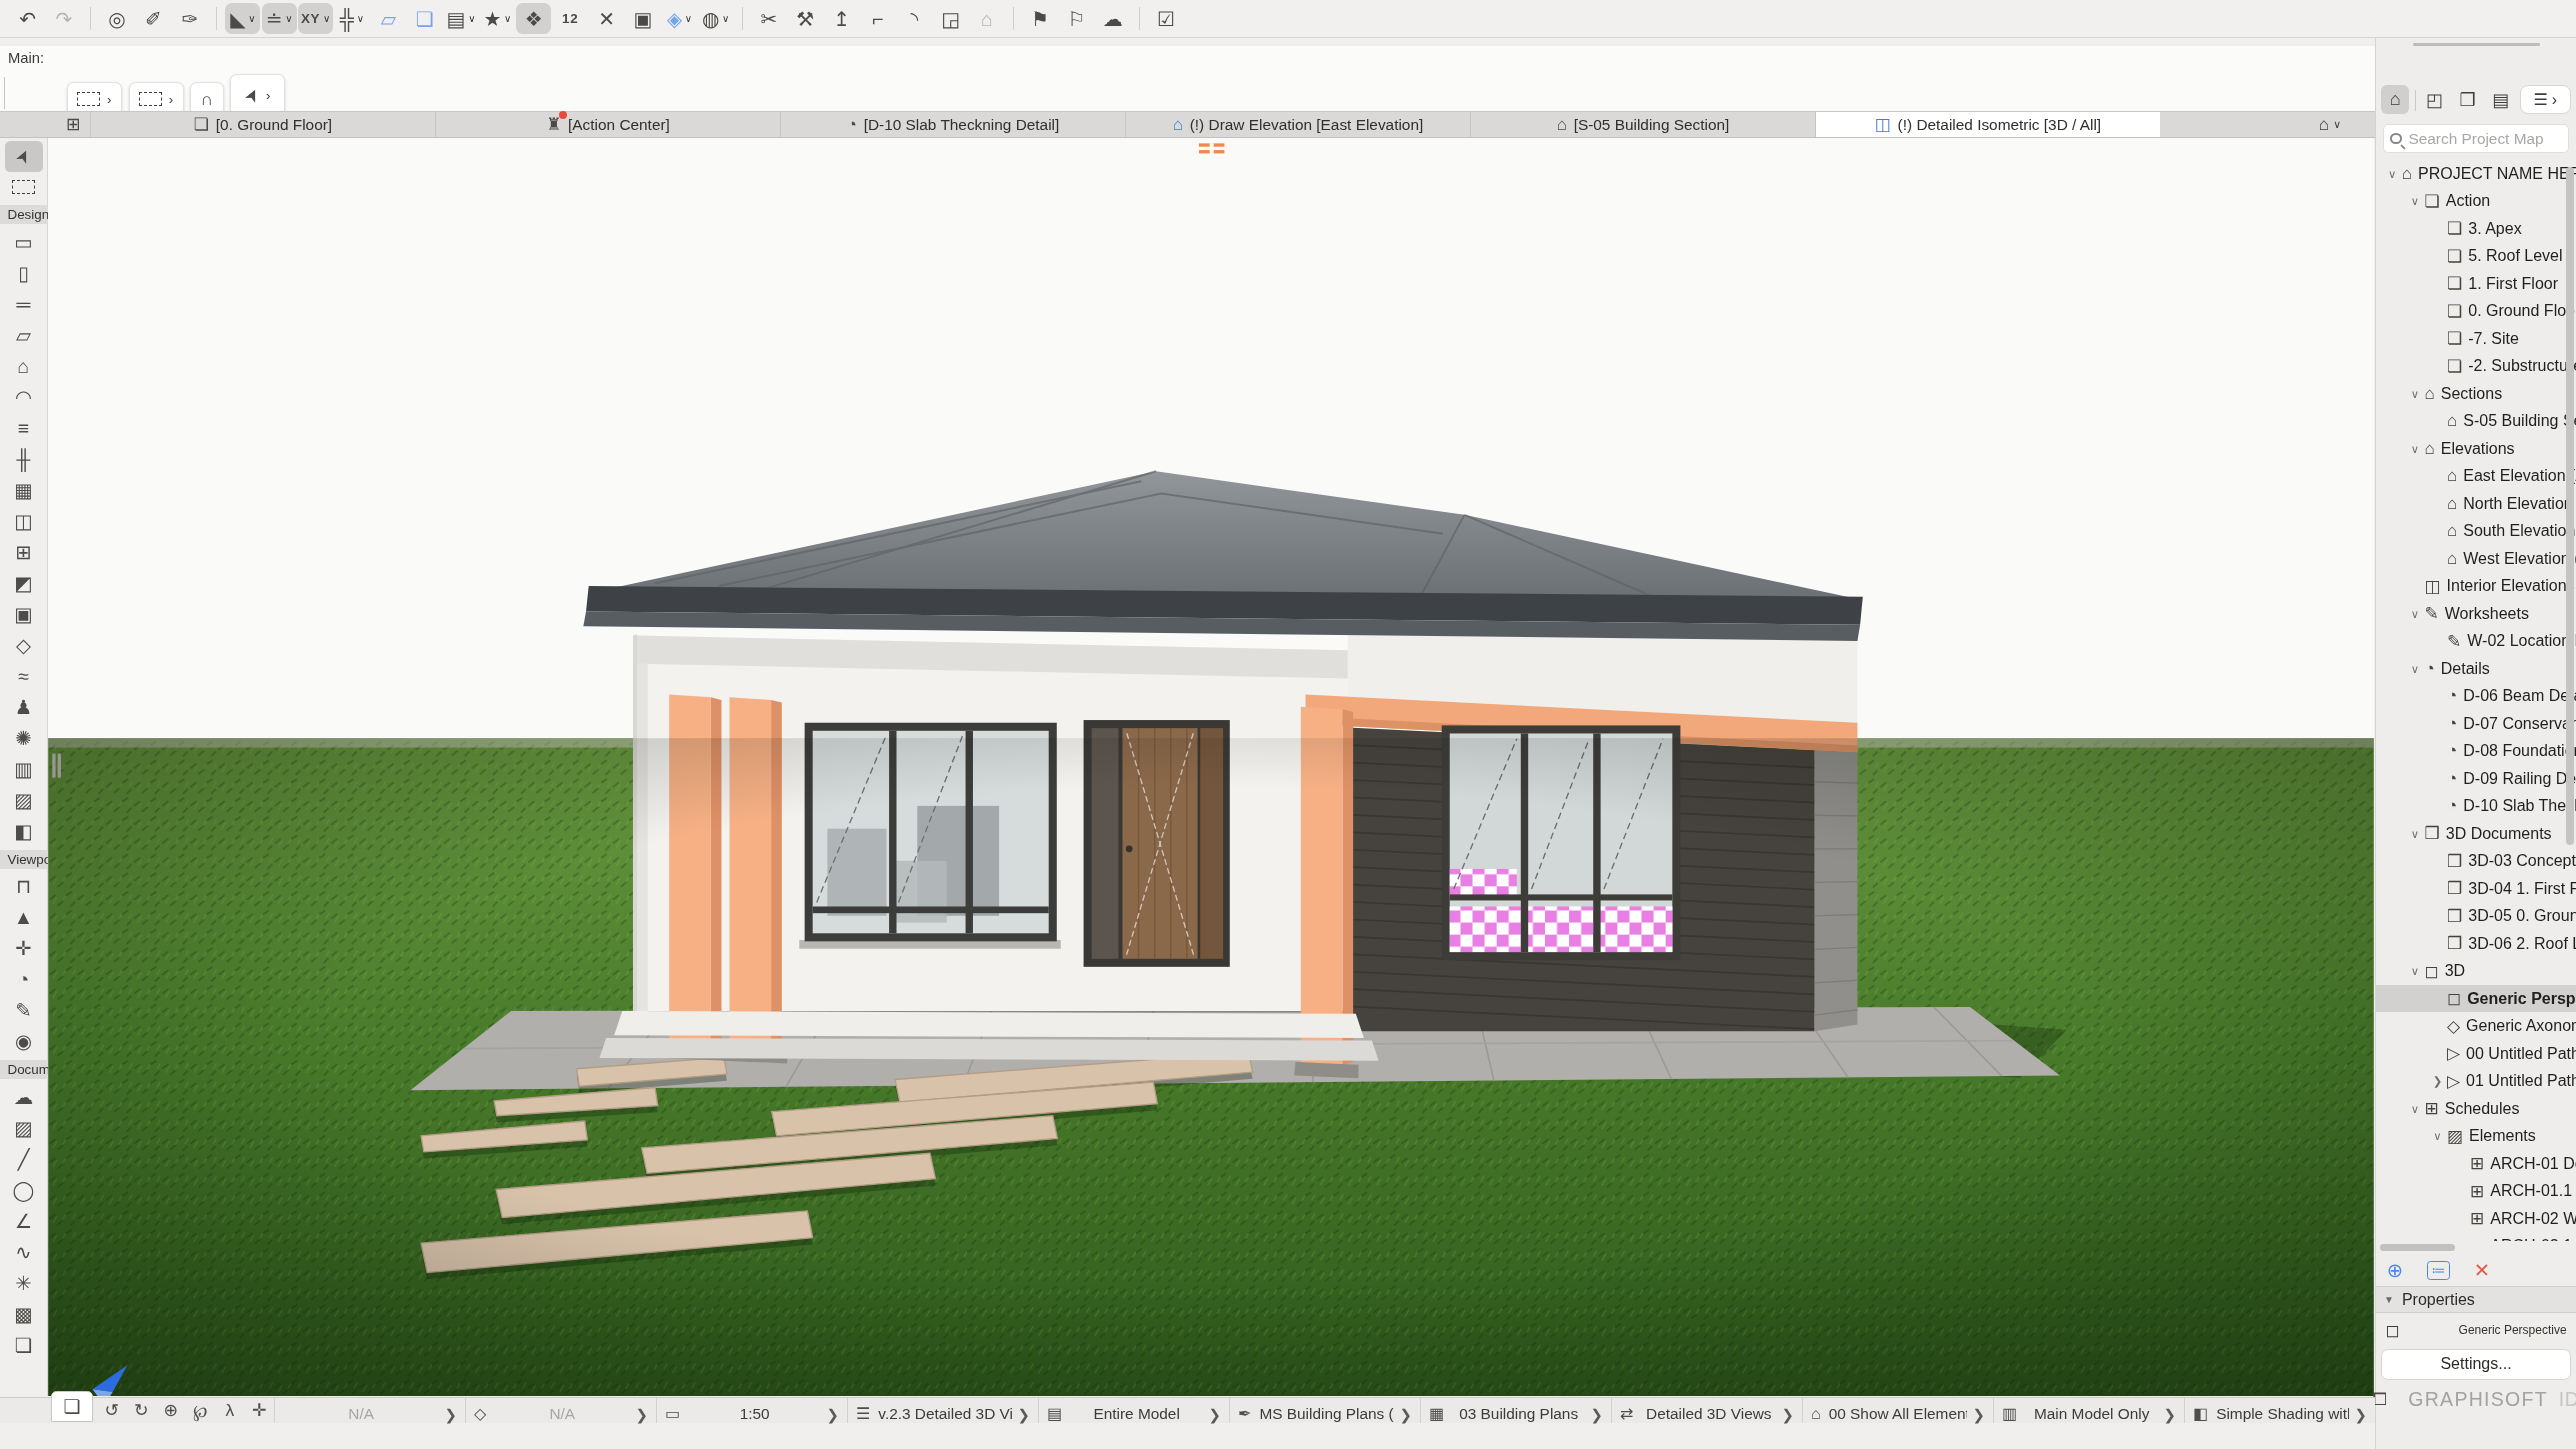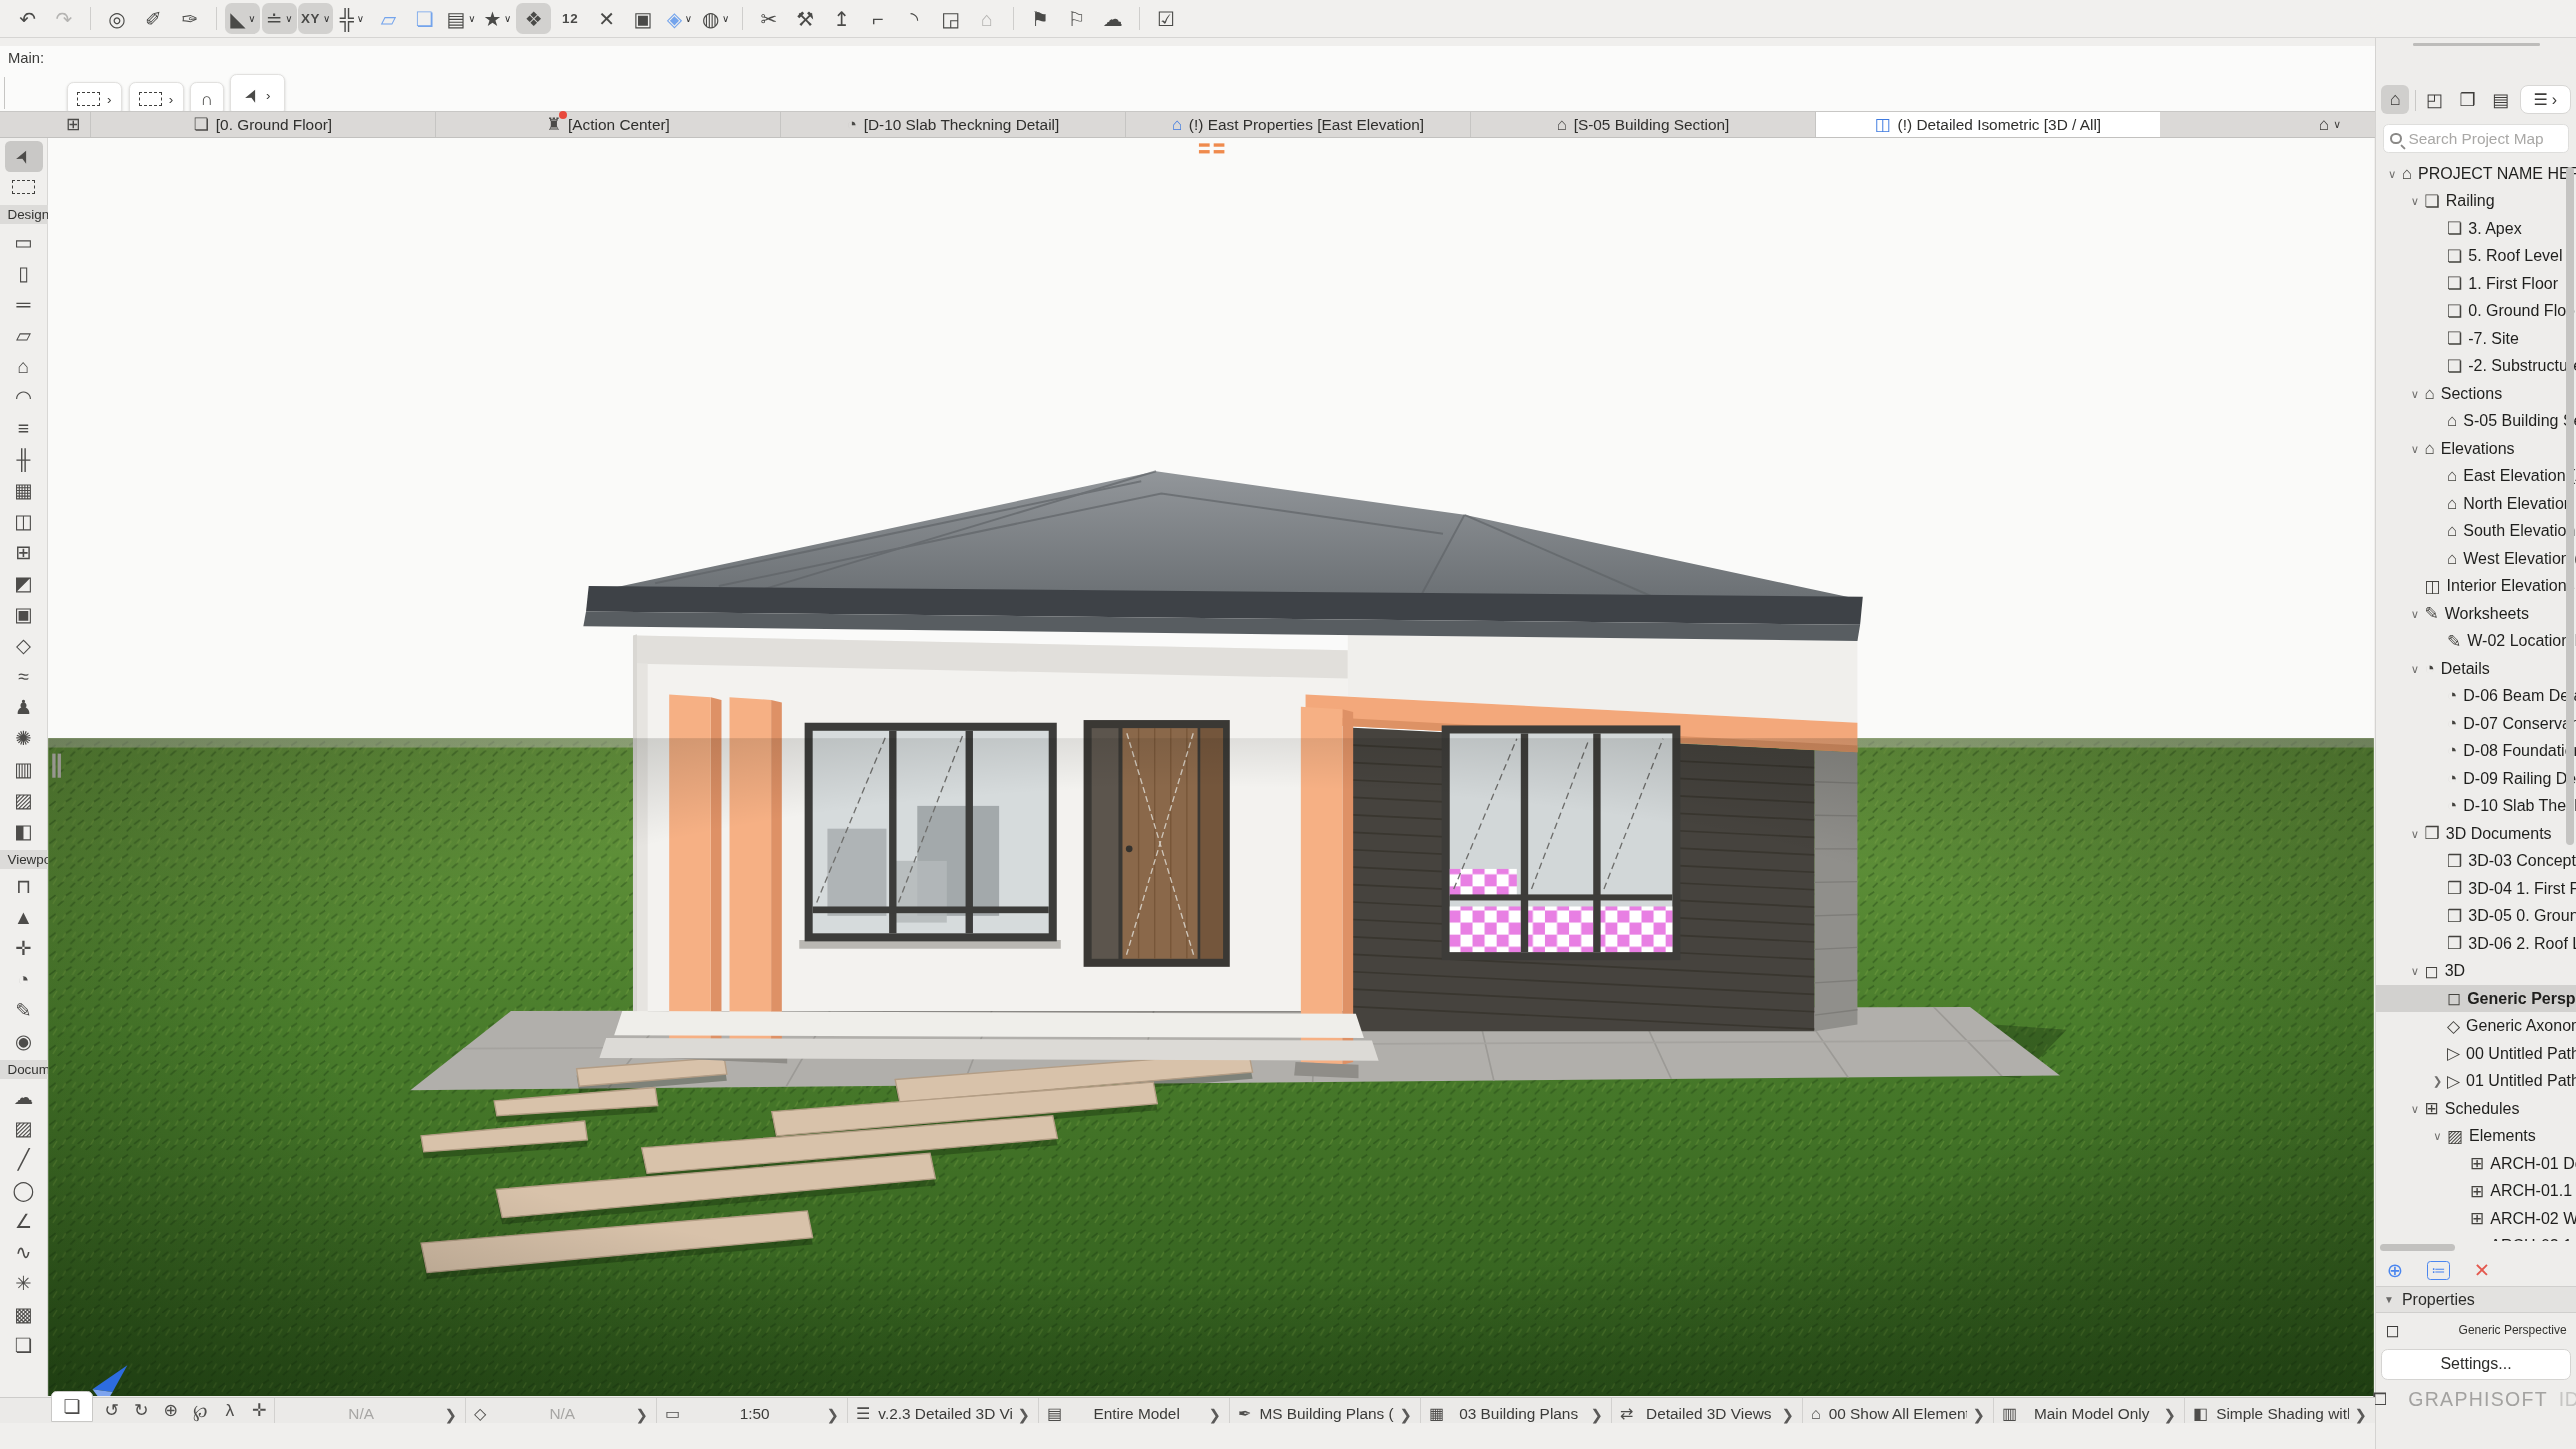--- a/index.html
+++ b/index.html
@@ -269,21 +269,21 @@
       <div class="tab">
         <span class="t-icon">♜<span class="badge"></span></span>
         <span class="t-label">[Action Center]</span>
       </div>
       <div class="tab">
         <span class="t-icon">◔</span>
         <span class="t-label">[D-10 Slab Theckning Detail]</span>
       </div>
       <div class="tab">
         <span class="t-icon blue">⌂</span>
-        <span class="t-label">(!) East Properties [East Elevation]</span>
+        <span class="t-label">(!) Draw Elevation [East Elevation]</span>
       </div>
       <div class="tab">
         <span class="t-icon">⌂</span>
         <span class="t-label">[S-05 Building Section]</span>
       </div>
       <div class="tab active">
         <span class="t-icon blue">◫</span>
         <span class="t-label">(!) Detailed Isometric [3D / All]</span>
       </div>
       <div id="tab-filler">
@@ -607,21 +607,21 @@
   </div>
   <div id="nav-tree">
     <div class="trow" style="padding-left: 6.7px;">
           <span class="chev">∨</span>
           <span class="t-ic">⌂</span>
           <span class="lbl">PROJECT NAME HERE</span>
         </div>
         <div class="trow" style="padding-left: 29.5px;">
           <span class="chev">∨</span>
           <span class="t-ic">❏</span>
-          <span class="lbl">Railing</span>
+          <span class="lbl">Action</span>
         </div>
         <div class="trow" style="padding-left: 52px;">
           <span class="chev"></span>
           <span class="t-ic">❏</span>
           <span class="lbl">3. Apex</span>
         </div>
         <div class="trow" style="padding-left: 52px;">
           <span class="chev"></span>
           <span class="t-ic">❏</span>
           <span class="lbl">5. Roof Level</span>

